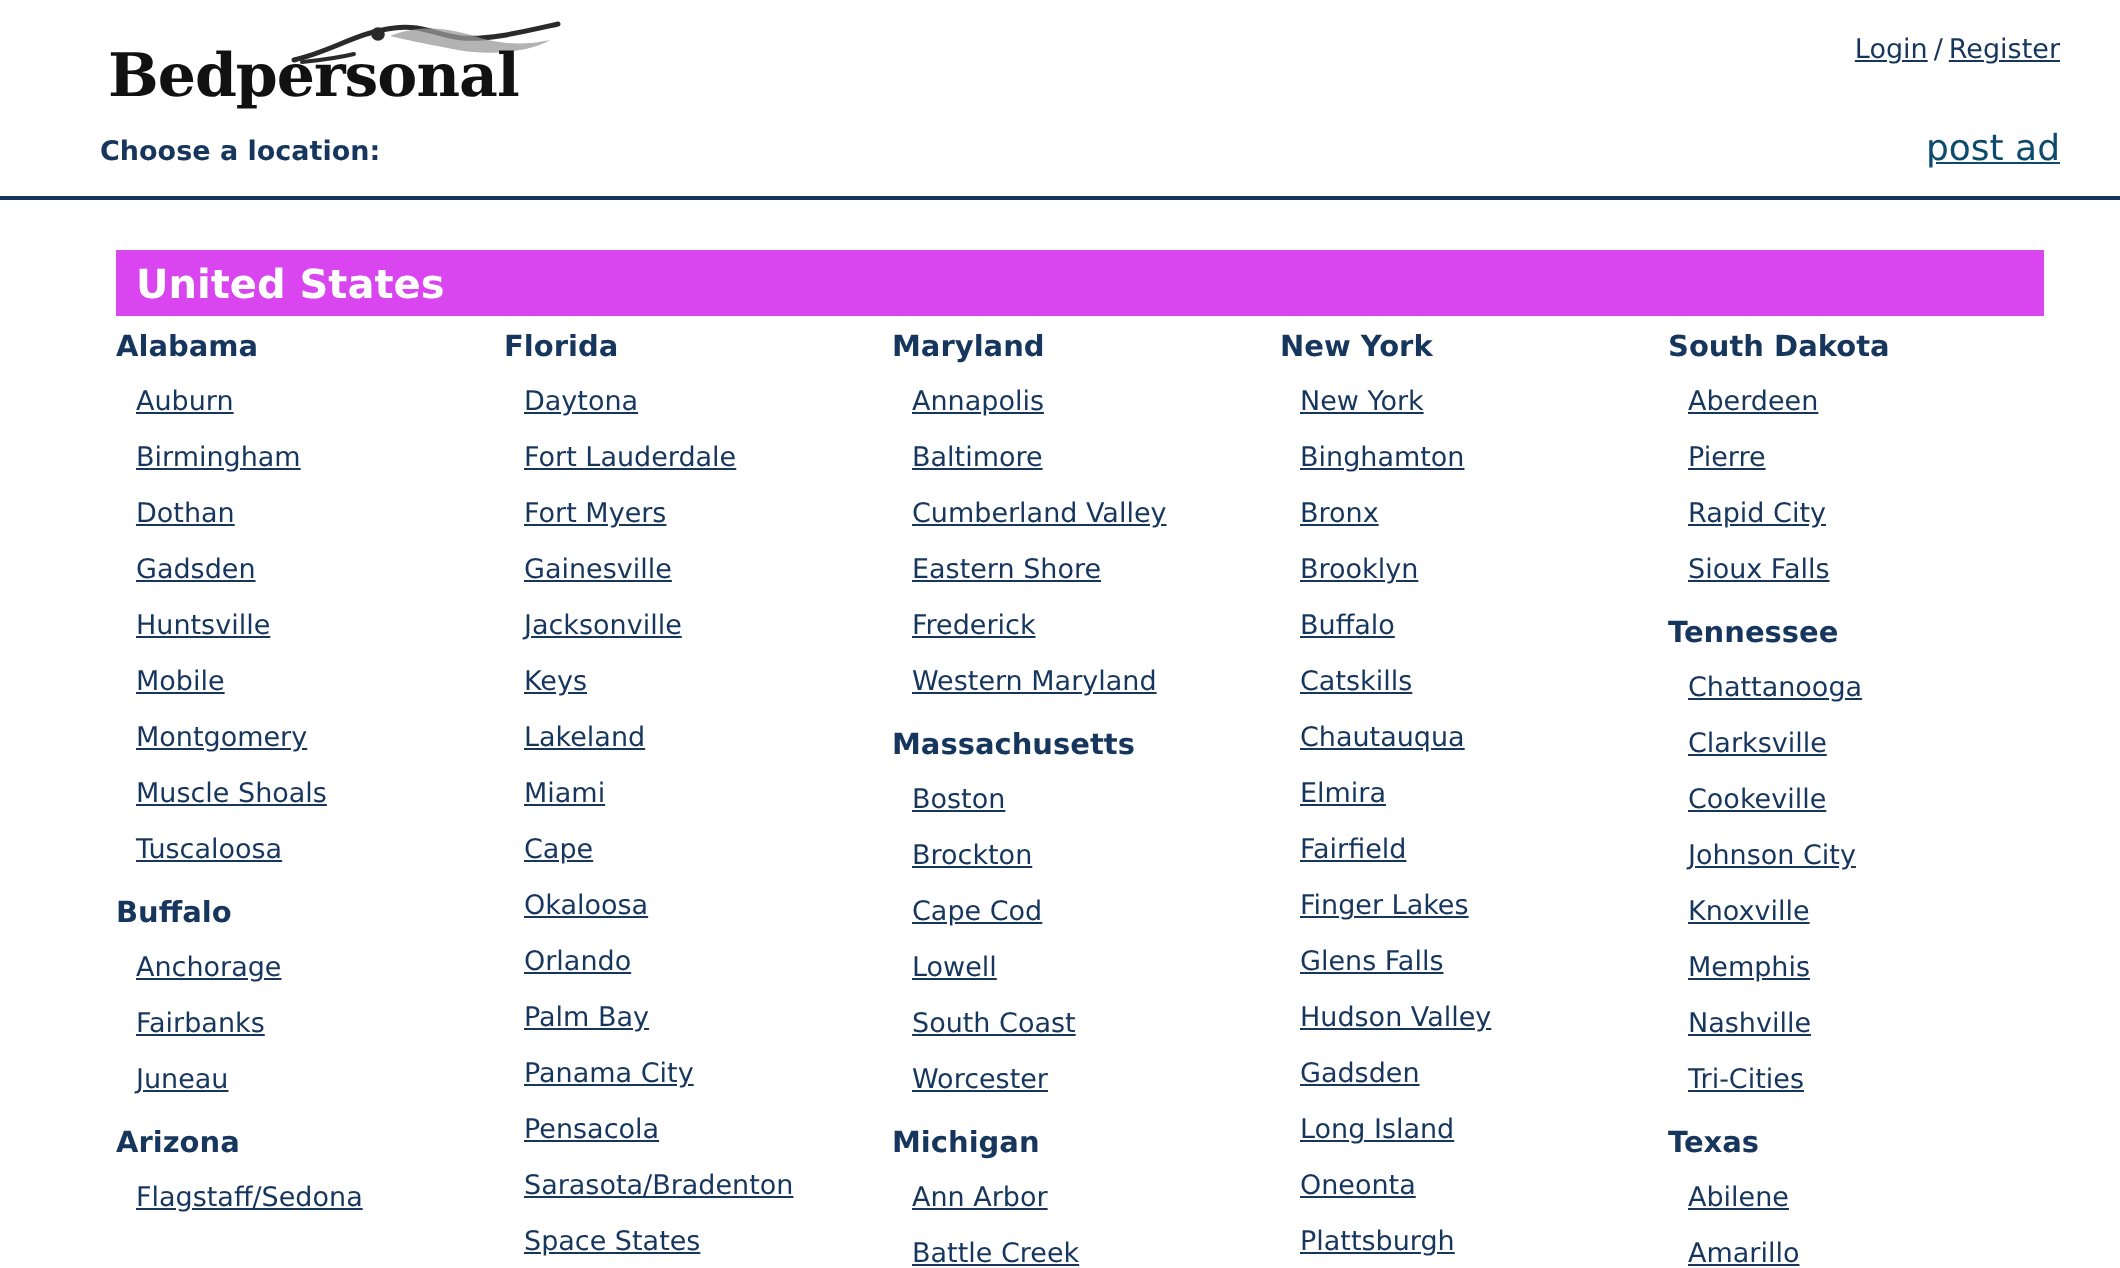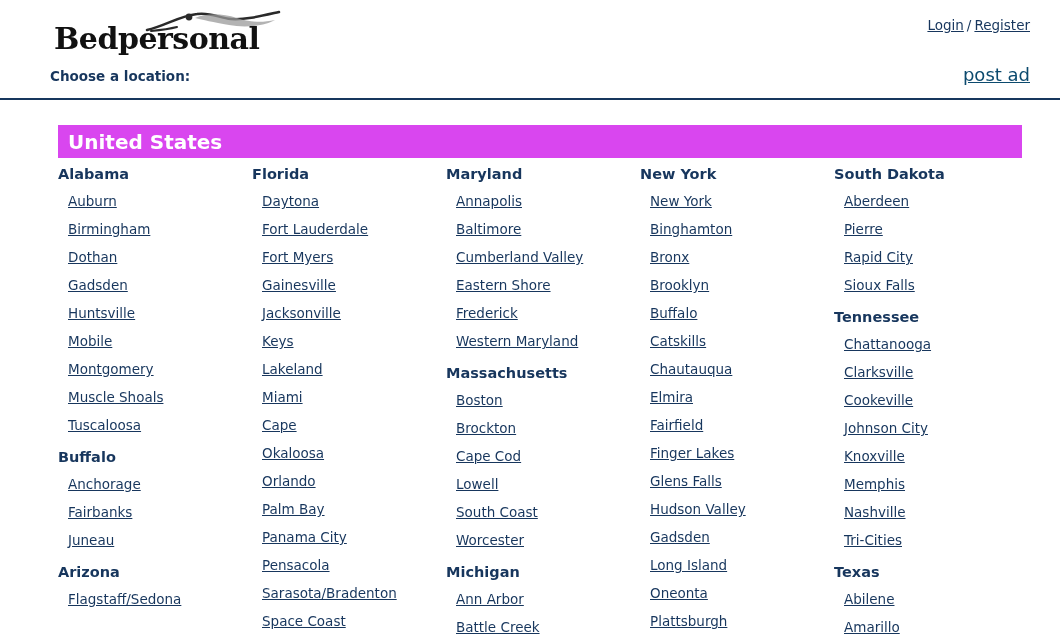--- a/index.html
+++ b/index.html
@@ -191,21 +191,21 @@
         <a class="city" href="#">Keys</a>
         <a class="city" href="#">Lakeland</a>
         <a class="city" href="#">Miami</a>
         <a class="city" href="#">Cape</a>
         <a class="city" href="#">Okaloosa</a>
         <a class="city" href="#">Orlando</a>
         <a class="city" href="#">Palm Bay</a>
         <a class="city" href="#">Panama City</a>
         <a class="city" href="#">Pensacola</a>
         <a class="city" href="#">Sarasota/Bradenton</a>
-        <a class="city" href="#">Space Coast</a>
+        <a class="city" href="#">Space States</a>
       </div>
       <div class="col">
         <div class="state">Maryland</div>
         <a class="city" href="#">Annapolis</a>
         <a class="city" href="#">Baltimore</a>
         <a class="city" href="#">Cumberland Valley</a>
         <a class="city" href="#">Eastern Shore</a>
         <a class="city" href="#">Frederick</a>
         <a class="city" href="#">Western Maryland</a>
         <div class="state">Massachusetts</div>

